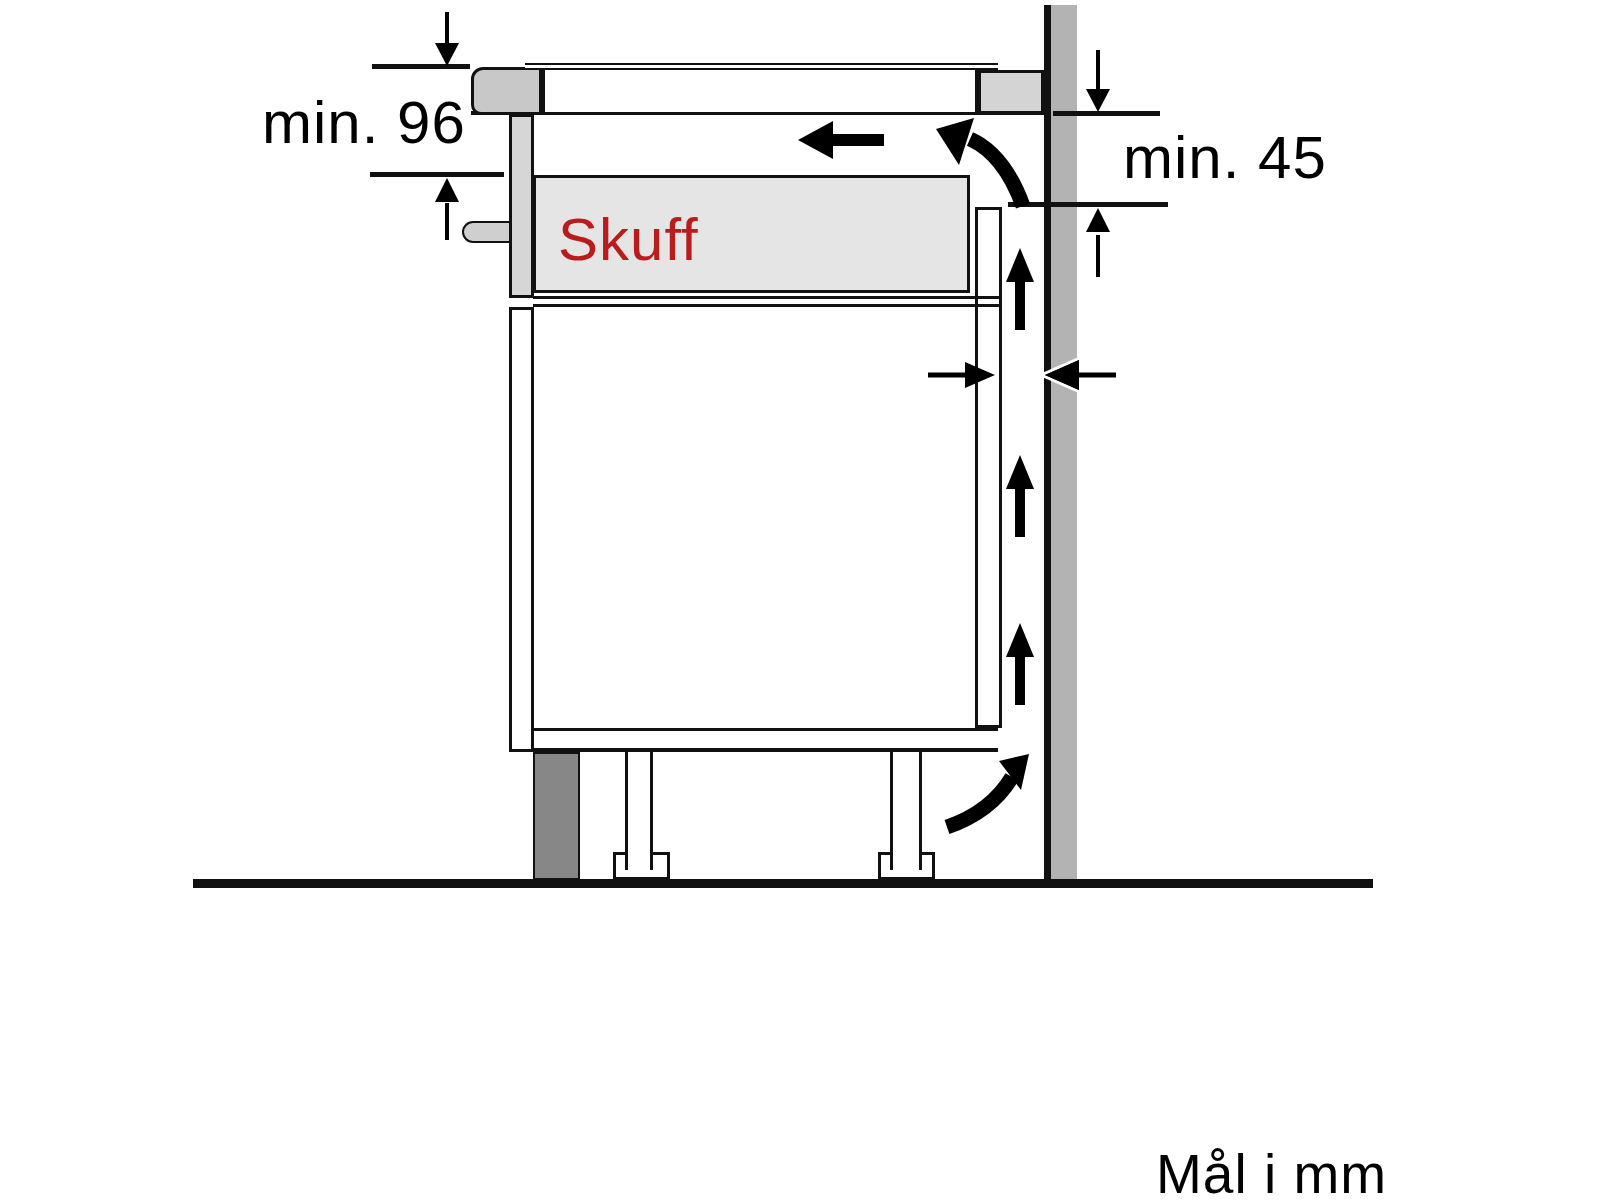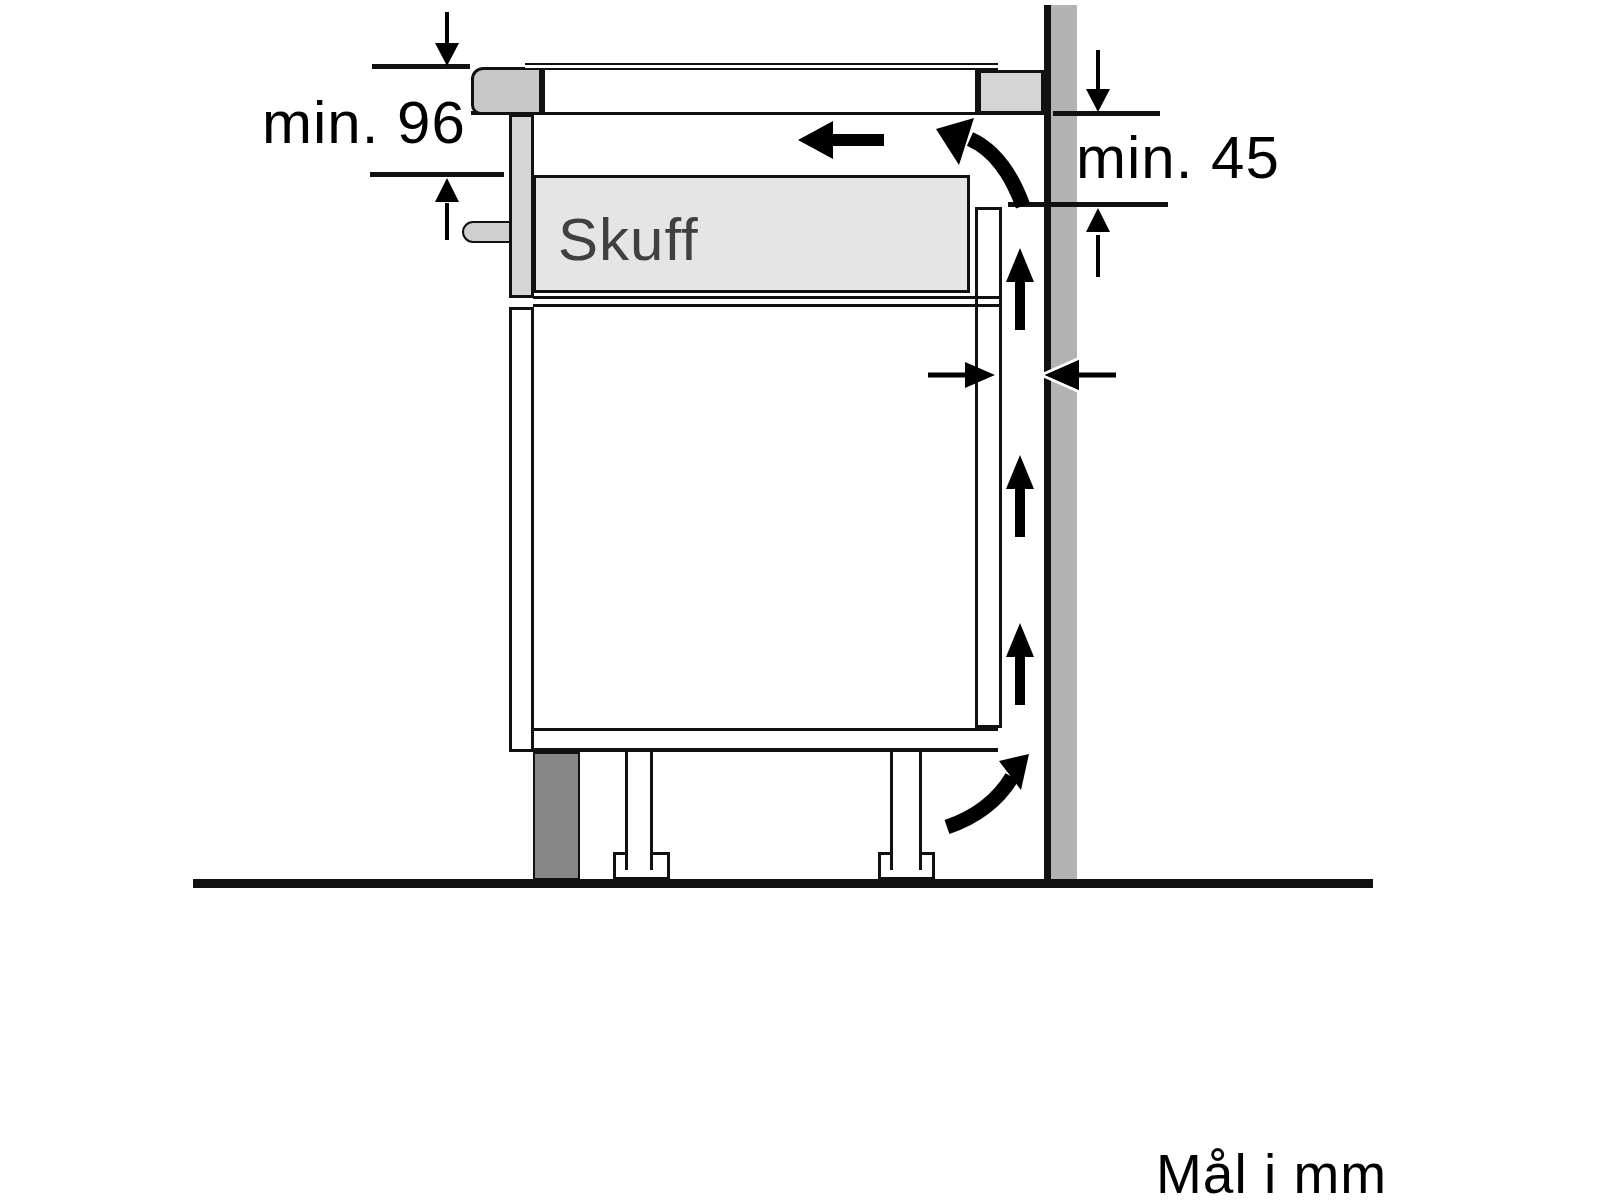--- a/index.html
+++ b/index.html
@@ -11,21 +11,21 @@
   .abs{position:absolute;}
   .outline{border:3px solid #111;}
   .thin-outline{border:2px solid #111;}
   .dim-line{position:absolute;height:5px;background:#111;}
   .label{
     position:absolute;color:#000;font-size:60px;line-height:1;
     white-space:nowrap;letter-spacing:1px;
   }
   .units{font-size:55px;}
   .skuff-text{
-    position:absolute;left:22px;top:32px;font-size:60px;color:#404040;
+    position:absolute;left:22px;top:32px;font-size:60px;color:#b91c1c;
     line-height:1;letter-spacing:1px;
   }
   svg.arrows{position:absolute;left:0;top:0;pointer-events:none;}
 </style>
 </head>
 <body>
 
 <div id="canvas">
 
   <div class="abs" style="left:1044px;top:5px;width:7px;height:874px;background:#111;"></div>
@@ -119,16 +119,16 @@
       <path d="M1020 623 L1006 657 L1015 657 L1015 705 L1025 705 L1025 657 L1034 657 Z" fill="#000"></path>
     </g>
 
     <g>
       <path d="M947 827 Q991 812 1012 777" stroke="#000" stroke-width="15" fill="none"></path>
       <path d="M1029 754 L999 761 L1021 790 Z" fill="#000"></path>
     </g>
   </svg>
 
   <div class="label" style="left:262px;top:93px;">min. 96</div>
-  <div class="label" style="left:1076px;top:128px;">min. 45</div>
+  <div class="label" style="left:1123px;top:128px;">min. 45</div>
   <div class="label units" style="left:1156px;top:1147px;">Mål i mm</div>
 
 </div>
 
 </body></html>

